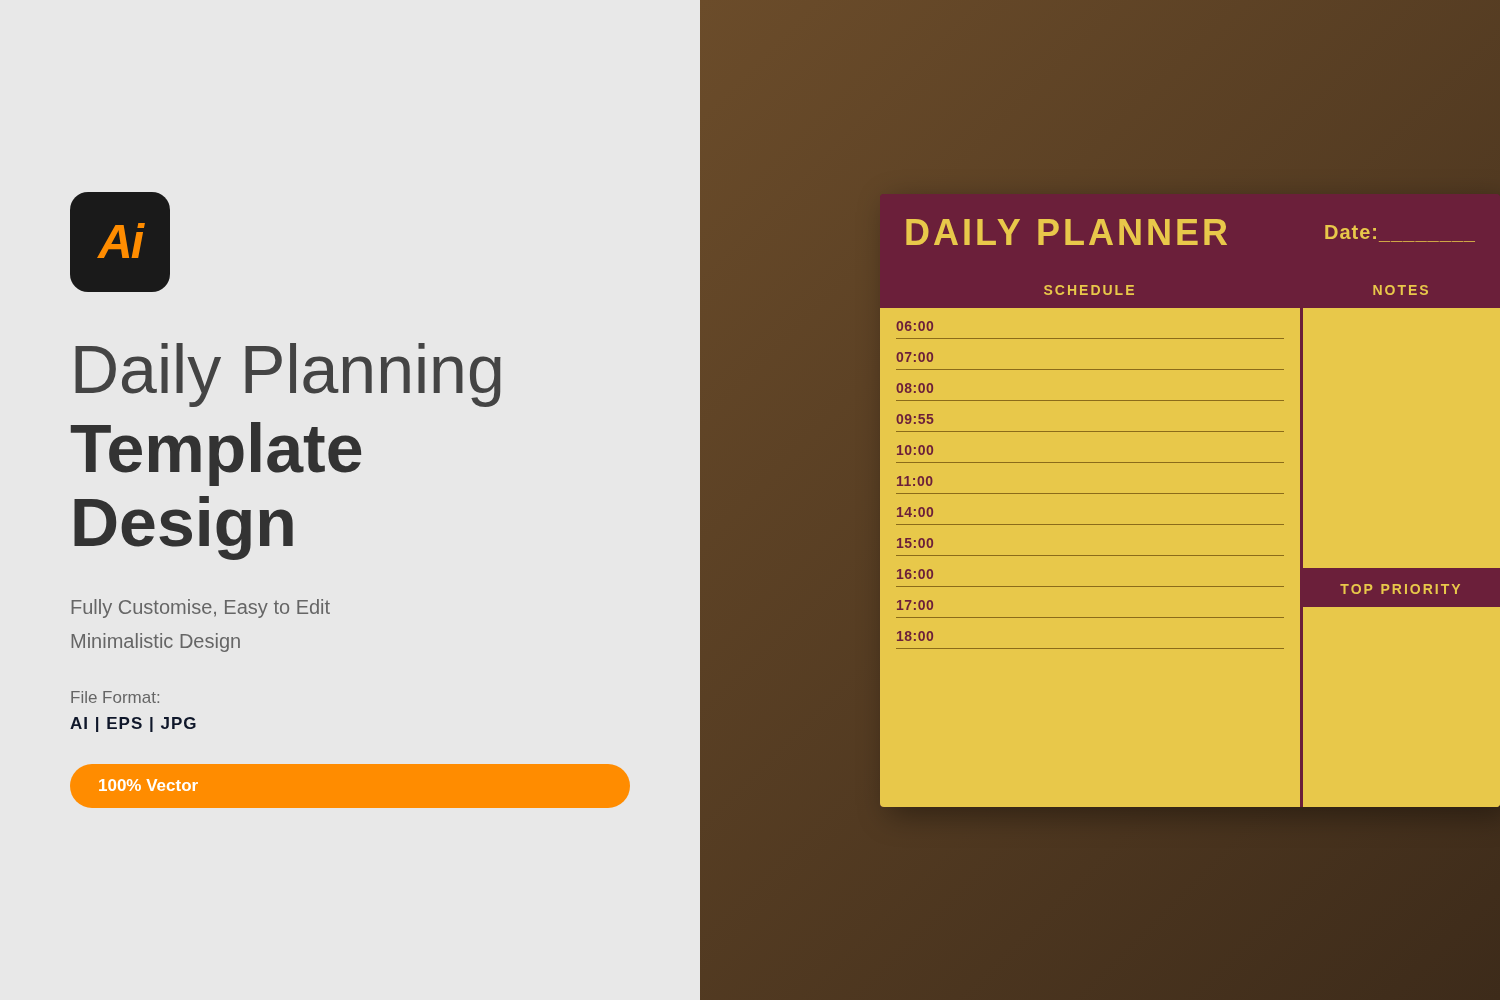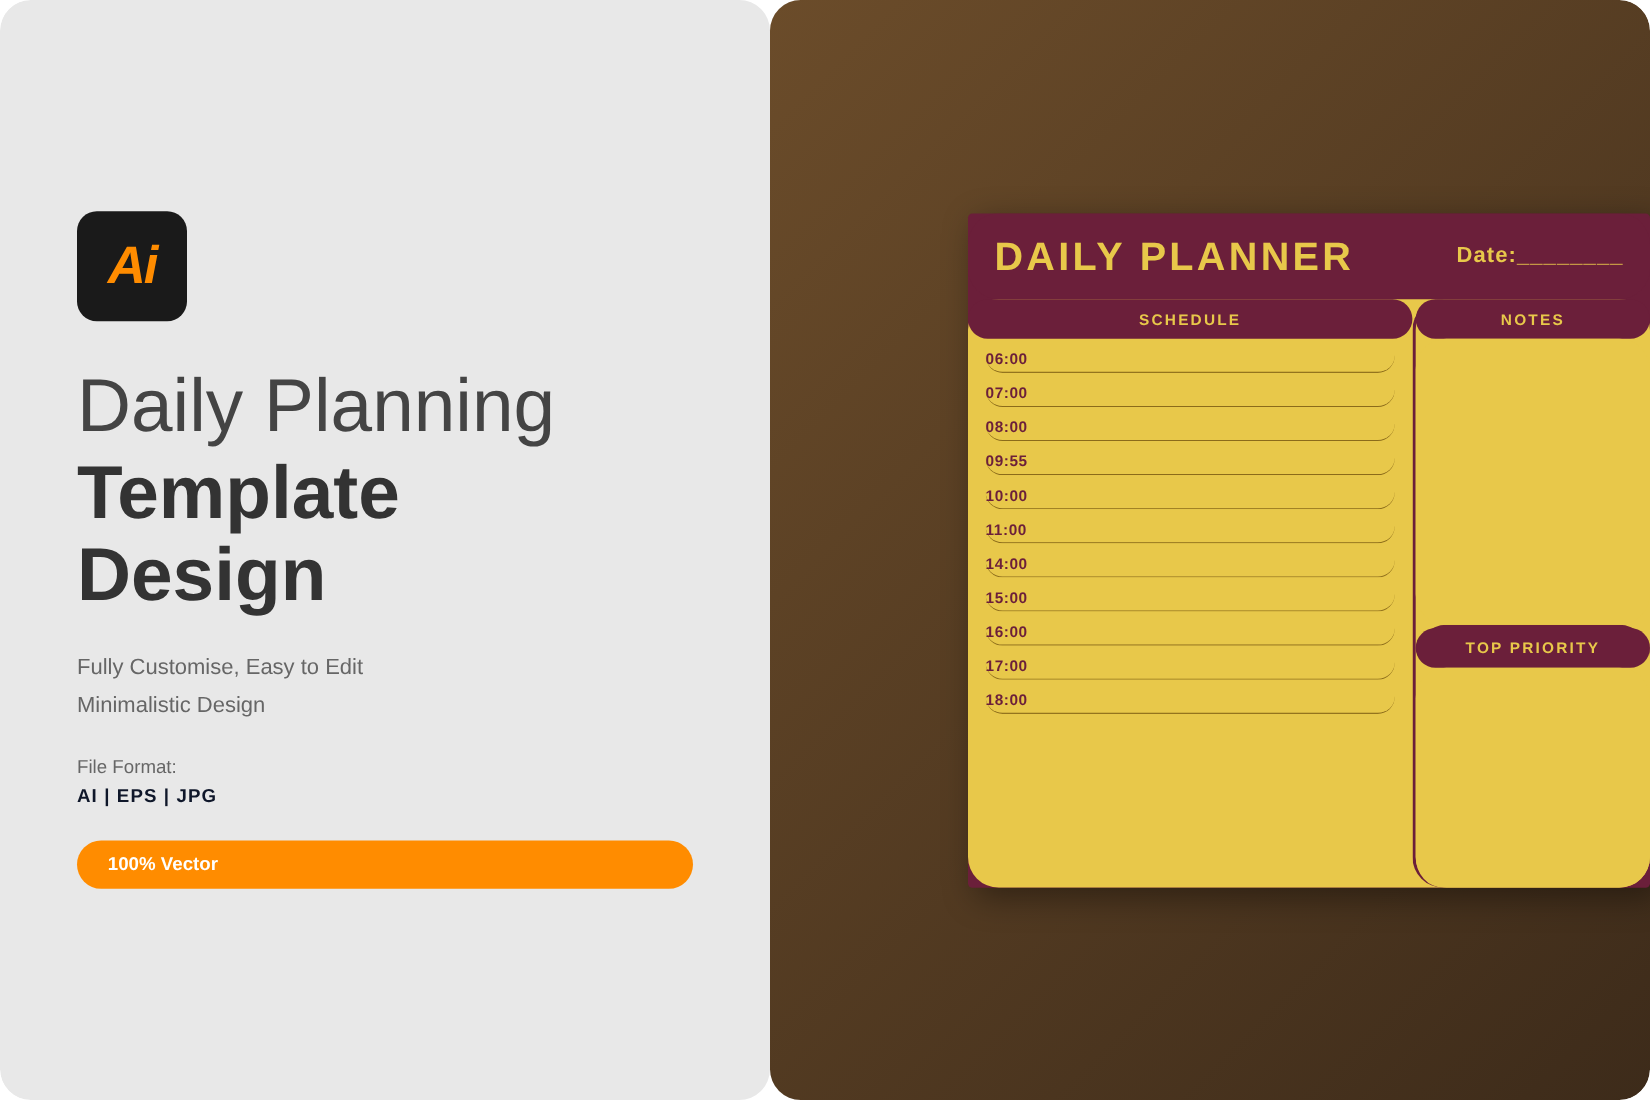--- a/index.html
+++ b/index.html
@@ -1,15 +1,15 @@
 <!DOCTYPE html>
 <html><head>
   <meta charset="utf-8">
   <style>
-    * { margin: 0; padding: 0; box-sizing: border-box; border-radius: 28px; }
+    * { margin: 0; padding: 0; box-sizing: border-box; }
 
     body {
       width: 1500px;
       height: 1000px;
       display: flex;
       font-family: 'Arial', sans-serif;
       overflow: hidden;
     }
 
     .left-panel {
@@ -147,21 +147,21 @@
       display: flex;
       background: #e8c84a;
     }
 
     .schedule-col {
       flex: 1;
       padding: 0 0 16px 0;
     }
 
     .right-col {
-      width: 216px;
+      width: 200px;
       border-left: 3px solid #6b1f3a;
       display: flex;
       flex-direction: column;
     }
 
     .section-header {
       background: #6b1f3a;
       color: #e8c84a;
       text-align: center;
       font-size: 14px;

